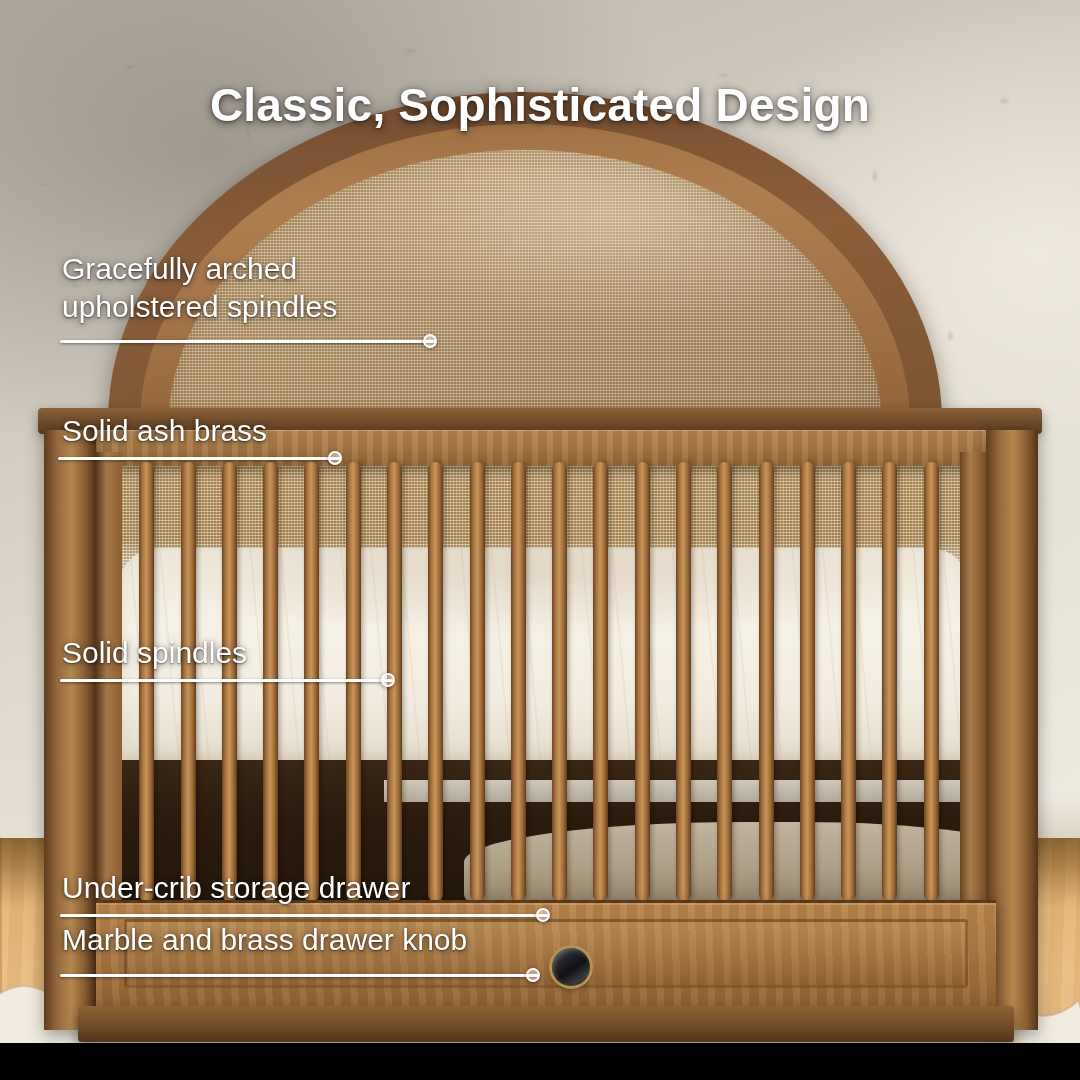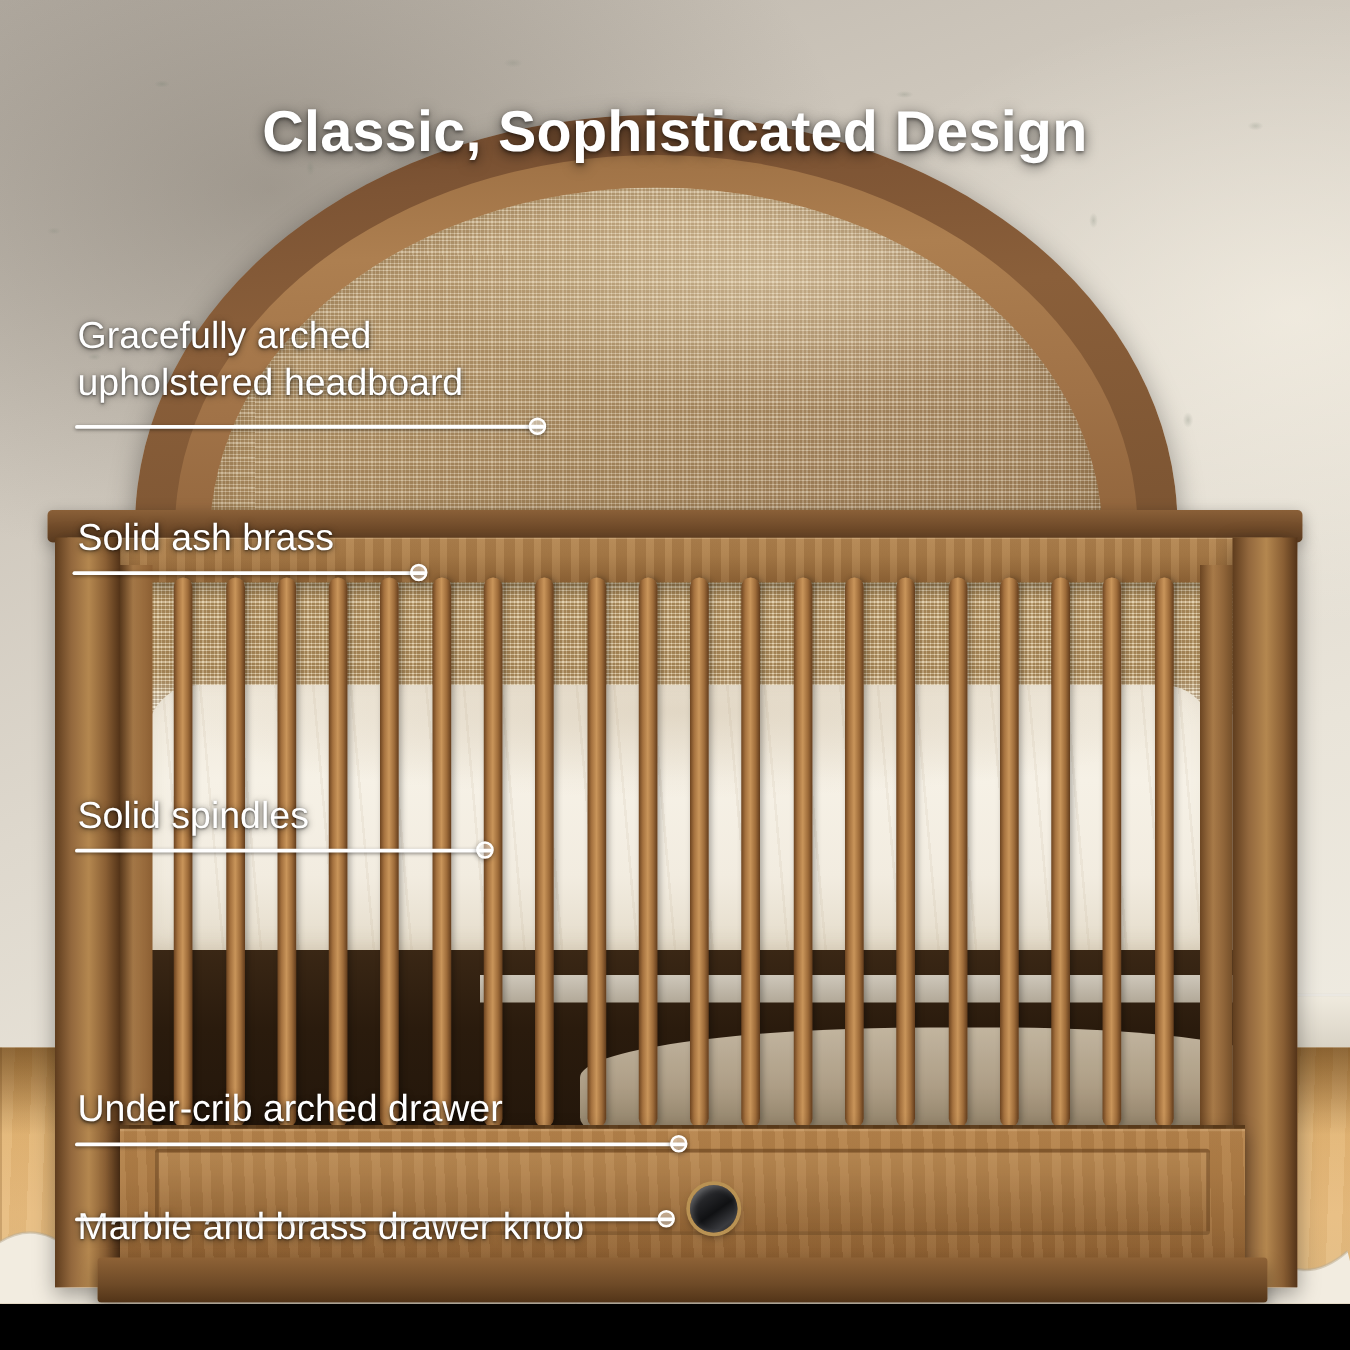--- a/index.html
+++ b/index.html
@@ -323,21 +323,21 @@
       <div class="drawer-panel"></div>
     </div>
     <div class="knob"></div>
     <div class="drawer-base"></div>
   </div>
 
   <div class="title">Classic, Sophisticated Design</div>
 
   <div class="callout" style="left:62px; top:250px;">
     <div class="ctext">Gracefully arched
-upholstered headboard</div>
+upholstered spindles</div>
   </div>
   <div class="leader" style="left:60px; top:334px; width:376px;">
     <div class="ln"></div>
     <div class="dot"></div>
   </div>
 
   <div class="callout" style="left:62px; top:412px;">
     <div class="ctext">Solid ash brass</div>
   </div>
   <div class="leader" style="left:58px; top:451px; width:283px;">
@@ -347,28 +347,28 @@
 
   <div class="callout" style="left:62px; top:634px;">
     <div class="ctext">Solid spindles</div>
   </div>
   <div class="leader" style="left:60px; top:673px; width:334px;">
     <div class="ln"></div>
     <div class="dot"></div>
   </div>
 
   <div class="callout" style="left:62px; top:869px;">
-    <div class="ctext">Under-crib arched drawer</div>
+    <div class="ctext">Under-crib storage drawer</div>
   </div>
   <div class="leader" style="left:60px; top:908px; width:489px;">
     <div class="ln"></div>
     <div class="dot"></div>
   </div>
 
-  <div class="callout" style="left:62px; top:963px;">
+  <div class="callout" style="left:62px; top:921px;">
     <div class="ctext">Marble and brass drawer knob</div>
   </div>
   <div class="leader" style="left:60px; top:968px; width:479px;">
     <div class="ln"></div>
     <div class="dot"></div>
   </div>
 
 </div>
 
 </body></html>

